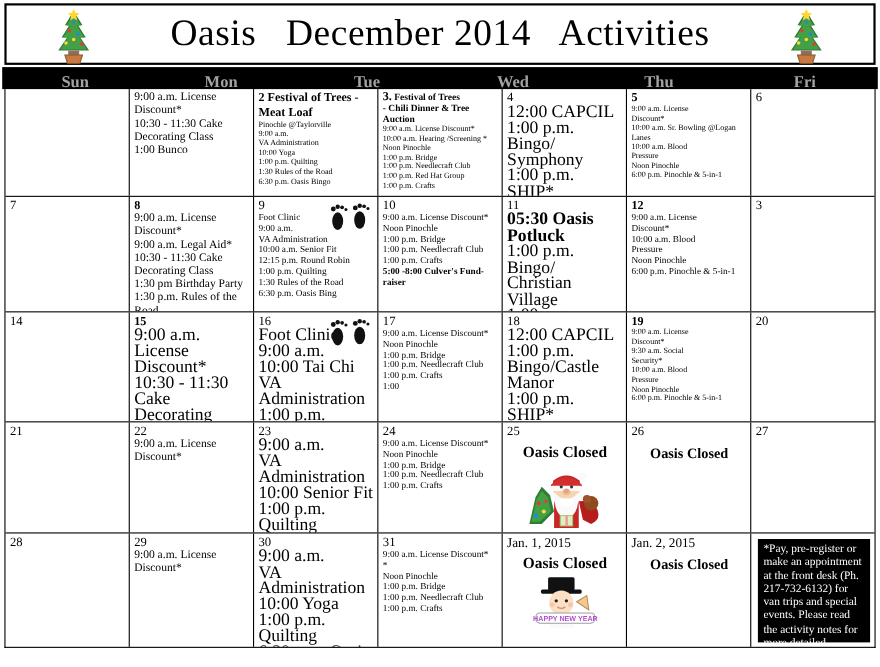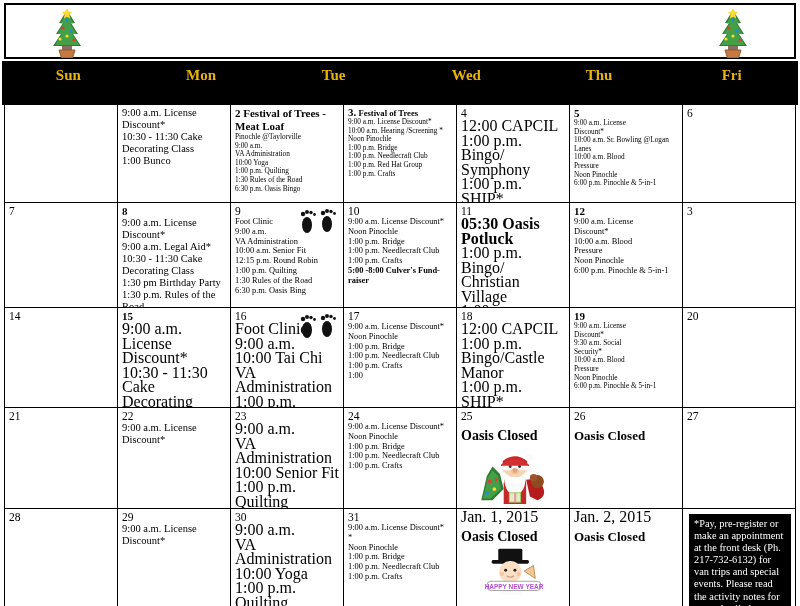--- a/index.html
+++ b/index.html
@@ -16,21 +16,21 @@
   .banner-title{
     font-family:"Liberation Serif",serif;
     font-size:34px;letter-spacing:.5px;white-space:pre;
   }
   .tree{position:absolute;top:3px;width:46px;height:50px;}
   .tree.left{left:38px;}
   .tree.right{right:38px;}
 
   
   .weekdays{
-    display:flex;background:#000;color:#eab308;height:44px;
+    display:flex;background:#000;color:#a3a3a3;height:20px;
     margin:2px 2px 0 2px;
   }
   .weekdays div{
     flex:1 1 0;text-align:center;line-height:28px;
     font-weight:bold;font-size:15px;font-family:"Liberation Serif",serif;
   }
 
   
   .grid{
     margin:0 4px 0 4px;border:1px solid #000;border-top:none;
@@ -47,34 +47,34 @@
   .cell:last-child{border-right:none;}
 
   .w1 .cell{height:97px;}
   .w2 .cell{height:104px;}
   .w3 .cell{height:99px;}
   .w4 .cell{height:100px;}
   .w5 .cell{height:103px;}
 
   .daynum{font-size:11px;font-weight:bold;line-height:12px;}
   .daynum.plain{font-weight:normal;font-size:11.5px;}
-  .daynum.date-label{font-weight:normal;font-size:16px;}
+  .daynum.date-label{font-weight:normal;font-size:12px;}
 
   .evt{font-size:10.5px;line-height:12px;white-space:pre-line;}
   .evt.tiny{font-size:7.3px;line-height:8.6px;}
   .evt.small{font-size:8.4px;line-height:9.8px;}
   .evt.big{font-size:16px;line-height:14.5px;}
   .evt.b{font-weight:bold;}
   .hdr-bold{font-size:11px;line-height:13px;font-weight:bold;white-space:pre-line;}
   .hdr-bold.sm{font-size:8.6px;line-height:10px;}
 
   .inline-num{font-weight:bold;}
 
   .closed{
-    text-align:left;font-weight:bold;font-size:14px;
+    text-align:center;font-weight:bold;font-size:14px;
     margin-top:6px;font-family:"Liberation Serif",serif;
   }
   .closed.sm{font-size:13px;}
 
   .note-box{
     position:absolute;left:6px;right:4px;top:5px;bottom:4px;
     background:#000;color:#fff;
     font-size:10.4px;line-height:12.1px;
     padding:4px 5px;box-sizing:border-box;
     font-family:"Liberation Serif",serif;
@@ -103,20 +103,21 @@
           <circle cx="27" cy="23" r="1.6" fill="#1e88e5"></circle>
           <circle cx="16" cy="31" r="1.6" fill="#fdd835"></circle>
           <circle cx="30" cy="32" r="1.6" fill="#e53935"></circle>
           <circle cx="23" cy="28" r="1.6" fill="#fdd835"></circle>
           <circle cx="23" cy="12" r="1.4" fill="#1e88e5"></circle>
           <path d="M23 0 l1.6 3.6 3.6 .6 -2.8 2.6 .8 3.8 -3.2-1.9 -3.2 1.9 .8-3.8 -2.8-2.6 3.6-.6 Z" fill="#fdd835"></path>
         </g>
       </svg>
     </span>
 
+    <span class="banner-title">Oasis   December 2014   Activities</span>
 
     <span class="tree right">
       <svg viewBox="0 0 46 50" width="46" height="50">
         <g>
           <path d="M23 2 L31 15 L27 15 L34 26 L29 26 L37 38 L9 38 L17 26 L12 26 L19 15 L15 15 Z" fill="#2e7d32"></path>
           <path d="M23 4 L29.5 15.5 L26 15.5 L32.5 26 L28 26 L35 37 L11 37 L18 26 L13.5 26 L20 15.5 L16.5 15.5 Z" fill="#43a047"></path>
           <rect x="18" y="38" width="10" height="4" fill="#8d6e63"></rect>
           <path d="M15 42 L31 42 L28.5 50 L17.5 50 Z" fill="#c87941" stroke="#8a5a2b" stroke-width="1"></path>
           <circle cx="19" cy="20" r="1.6" fill="#e53935"></circle>
           <circle cx="27" cy="23" r="1.6" fill="#1e88e5"></circle>
@@ -159,20 +160,21 @@
 9:00 a.m.
 VA Administration
 10:00 Yoga
 1:00 p.m. Quilting
 1:30 Rules of the Road
 6:30 p.m. Oasis Bingo</div>
       </div>
 
       <div class="cell">
         <div class="hdr-bold sm"><span style="font-size:11px">3.</span> <span>Festival of Trees</span></div>
+        <div class="hdr-bold sm">- Chili Dinner &amp; Tree Auction</div>
         <div class="evt tiny">9:00 a.m. License  Discount*
 10:00 a.m. Hearing /Screening *
 Noon Pinochle
 1:00 p.m. Bridge
 1:00 p.m. Needlecraft Club
 1:00 p.m. Red Hat Group
 1:00 p.m. Crafts</div>
       </div>
 
       <div class="cell">

